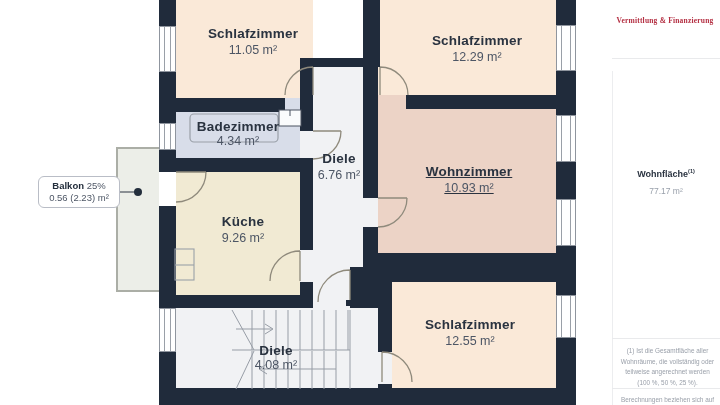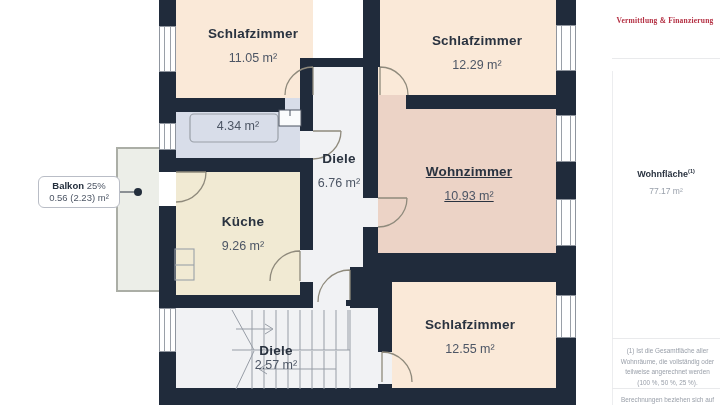--- a/index.html
+++ b/index.html
@@ -11,21 +11,21 @@
            border:2px solid #ABAEA6;box-sizing:border-box;}
   .w{position:absolute;background:var(--c-wall,#202B3B);z-index:2;}
   .win{position:absolute;background:#fff;border:1px solid #8F959E;box-sizing:border-box;z-index:3;}
   .win::before{content:"";position:absolute;top:0;bottom:0;left:4px;right:4px;
                border-left:1px solid #9AA0A8;border-right:1px solid #9AA0A8;}
   .gap{position:absolute;background:#fff;z-index:3;}
   svg.anno{position:absolute;left:0;top:0;z-index:4;pointer-events:none;}
   .room-label{position:absolute;z-index:5;text-align:center;transform:translateX(-50%);
               color:#2A3340;white-space:nowrap;}
   .rname{font-weight:700;font-size:13.5px;letter-spacing:.2px;}
-  .rarea{font-size:12.5px;color:#4D5665;margin-top:10px;font-weight:400;}
+  .rarea{font-size:12.5px;color:#4D5665;margin-top:2px;font-weight:400;}
   .tight .rarea{margin-top:0;text-align:center;}
   .callout{position:absolute;left:38px;top:176px;width:76px;z-index:6;background:#fff;
            border:1.5px solid #B9BDC6;border-radius:6px;padding:3px 2px;text-align:center;
            font-size:9.5px;color:#4D5665;line-height:1.25;}
   .callout b{color:#232E3C;}
   
   .sidebar{position:absolute;left:600px;top:16px;width:120px;height:405px;background:#fff;z-index:10;}
   .sb-logo{position:absolute;top:0;left:10px;right:0;text-align:center;
            font-family:"Liberation Serif",serif;font-weight:700;font-size:7.5px;
            color:var(--c-logo_red,#B42F42);letter-spacing:.2px;}
@@ -126,41 +126,42 @@
 
   <div class="room-label" style="left:253px;top:26px;">
     <div class="rname">Schlafzimmer</div>
     <div class="rarea">11.05 m²</div>
   </div>
   <div class="room-label" style="left:477px;top:33px;">
     <div class="rname">Schlafzimmer</div>
     <div class="rarea">12.29 m²</div>
   </div>
   <div class="room-label tight" style="left:238px;top:119px;">
+    <div class="rname">Badezimmer</div>
     <div class="rarea">4.34 m²</div>
   </div>
   <div class="room-label" style="left:339px;top:151px;">
     <div class="rname">Diele</div>
     <div class="rarea">6.76 m²</div>
   </div>
   <div class="room-label" style="left:469px;top:164px;text-decoration:underline;">
     <div class="rname">Wohnzimmer</div>
     <div class="rarea">10.93 m²</div>
   </div>
   <div class="room-label" style="left:243px;top:214px;">
     <div class="rname">Küche</div>
     <div class="rarea">9.26 m²</div>
   </div>
   <div class="room-label" style="left:470px;top:317px;">
     <div class="rname">Schlafzimmer</div>
     <div class="rarea">12.55 m²</div>
   </div>
   <div class="room-label tight" style="left:276px;top:343px;">
     <div class="rname">Diele</div>
-    <div class="rarea">2.57 m²</div>
+    <div class="rarea">4.08 m²</div>
   </div>
 
   <div class="callout">
     <div><b>Balkon</b> <span>25%</span></div>
     <div>0.56 (2.23) m²</div>
   </div>
 
   <div class="sidebar">
     <div class="sb-logo">Vermittlung &amp; Finanzierung</div>
     <div class="sb-line" style="top:42px;"></div>

